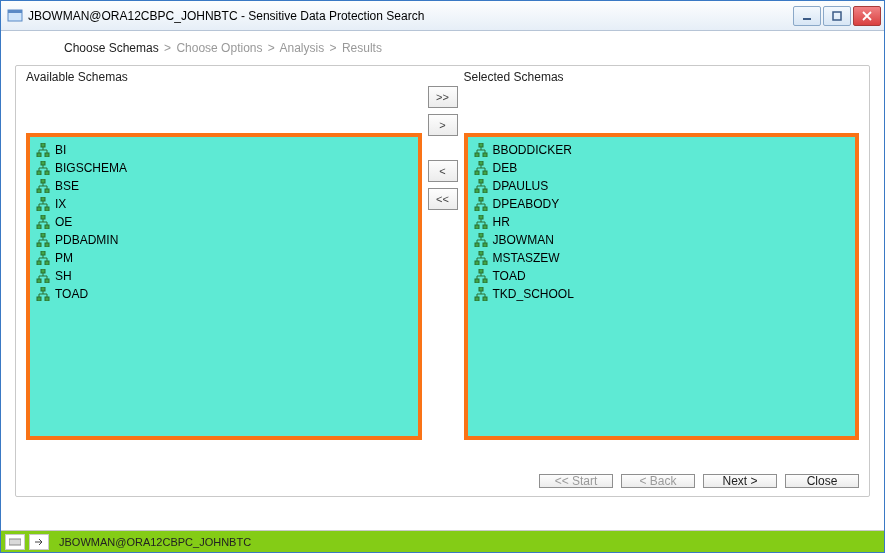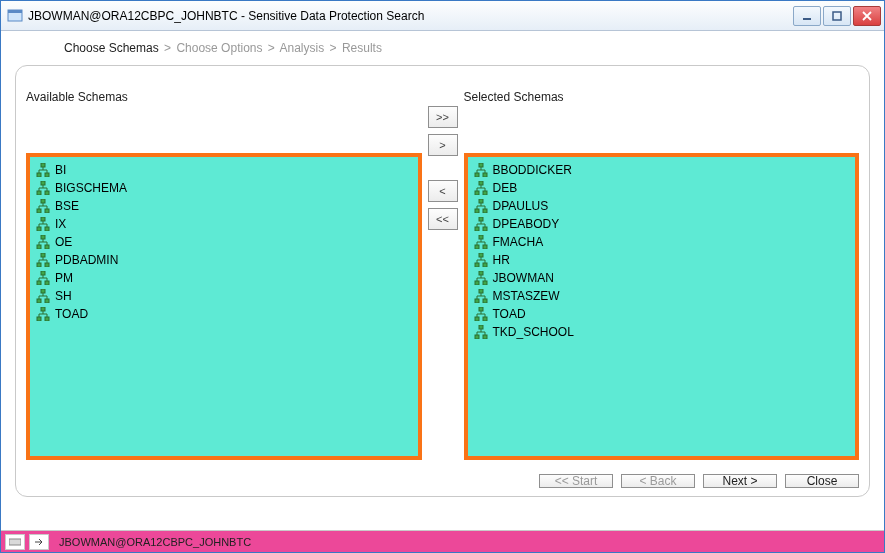--- a/index.html
+++ b/index.html
@@ -32,23 +32,23 @@
 }
 .win-btn.close { background:linear-gradient(#f08284,#d9403f); border-color:#a73a38; color:#fff; }
 .win-btn svg { display:block; }
 .content { padding: 10px 14px 0 14px; }
 .heading { font-weight:bold; font-size:13px; color:#111; margin-bottom:6px; }
 .breadcrumb { font-size:12px; color:#999; margin: 0 0 10px 12px; }
 .breadcrumb .active { color:#222;margin-left:37px; }
 .sep { color:#999; margin:0 2px; }
 .panel {
   border:1px solid #c9c9c9;
-  border-radius:12px;
+  border-radius:2px;
   background:#fff;
-  padding:24px 10px 10px 10px;
+  padding:4px 10px 10px 10px;
   height: 432px;
   position:relative;
 }
 .lists { display:flex; gap:0; height: 370px; }
 .col { flex:1; display:flex; flex-direction:column; }
 .col-label { font-size:12px; color:#222; margin-bottom:2px; }
 .listbox {
   border:4px solid #f97316;
   background:#5eead4;
   flex:1;
@@ -87,21 +87,21 @@
   background:linear-gradient(#fdfdfd,#ececec);
   font-size:12px; color:#222;
   display:flex; align-items:center; justify-content:center;
   cursor:default;
 }
 .wiz-btn.disabled { color:#9a9a9a; }
 .statusbar {
   position:absolute; left:1px; right:1px; bottom:1px;
   height:22px;
   border-top:1px solid #c9c9c9;
-  background:#ec4899;
+  background:#84cc16;
   display:flex; align-items:center;
   padding:0 4px;
   gap:4px;
   font-size:11px;
 }
 .status-tab {
   border:1px solid #c9c9c9;
   background:#fff;
   height:16px; min-width:20px;
   display:flex; align-items:center; justify-content:center;
@@ -312,31 +312,20 @@
             </div>
             <div class="list-item">
               <span class="schema-icon">
                 <svg width="14" height="14" viewBox="0 0 14 14">
                   <rect x="5" y="0" width="4" height="4" fill="#3fa64a" stroke="#2a6e31"></rect>
                   <path d="M7 4 V7 M3 7 H11 M3 7 V10 M11 7 V10" stroke="#2a6e31" stroke-width="1" fill="none"></path>
                   <rect x="1" y="10" width="4" height="4" fill="#3fa64a" stroke="#2a6e31"></rect>
                   <rect x="9" y="10" width="4" height="4" fill="#3fa64a" stroke="#2a6e31"></rect>
                 </svg>
               </span>
-              <span>FMACHA</span>
-            </div>
-            <div class="list-item">
-              <span class="schema-icon">
-                <svg width="14" height="14" viewBox="0 0 14 14">
-                  <rect x="5" y="0" width="4" height="4" fill="#3fa64a" stroke="#2a6e31"></rect>
-                  <path d="M7 4 V7 M3 7 H11 M3 7 V10 M11 7 V10" stroke="#2a6e31" stroke-width="1" fill="none"></path>
-                  <rect x="1" y="10" width="4" height="4" fill="#3fa64a" stroke="#2a6e31"></rect>
-                  <rect x="9" y="10" width="4" height="4" fill="#3fa64a" stroke="#2a6e31"></rect>
-                </svg>
-              </span>
               <span>HR</span>
             </div>
             <div class="list-item">
               <span class="schema-icon">
                 <svg width="14" height="14" viewBox="0 0 14 14">
                   <rect x="5" y="0" width="4" height="4" fill="#3fa64a" stroke="#2a6e31"></rect>
                   <path d="M7 4 V7 M3 7 H11 M3 7 V10 M11 7 V10" stroke="#2a6e31" stroke-width="1" fill="none"></path>
                   <rect x="1" y="10" width="4" height="4" fill="#3fa64a" stroke="#2a6e31"></rect>
                   <rect x="9" y="10" width="4" height="4" fill="#3fa64a" stroke="#2a6e31"></rect>
                 </svg>

